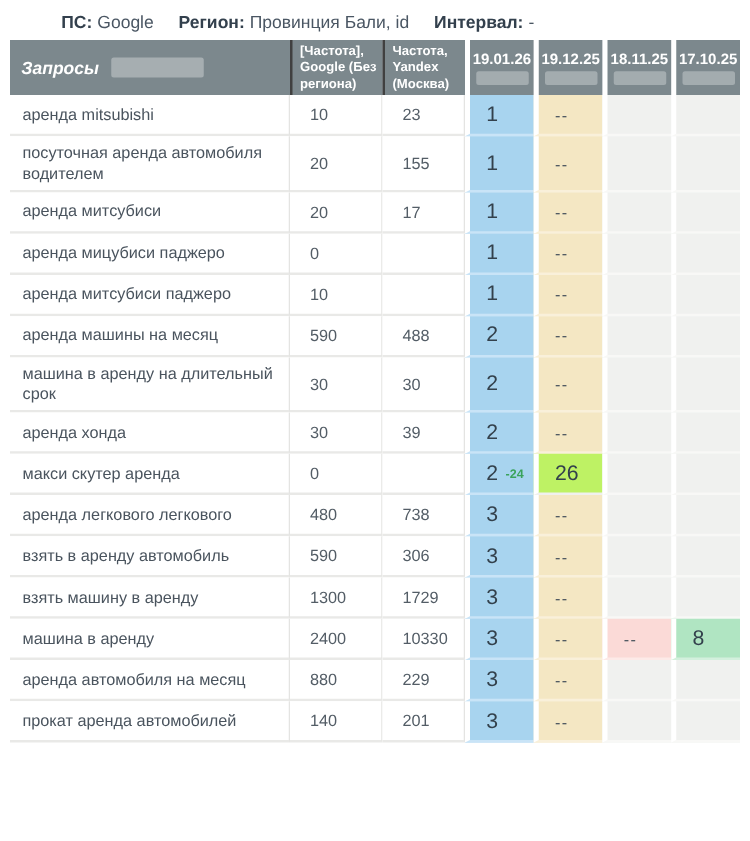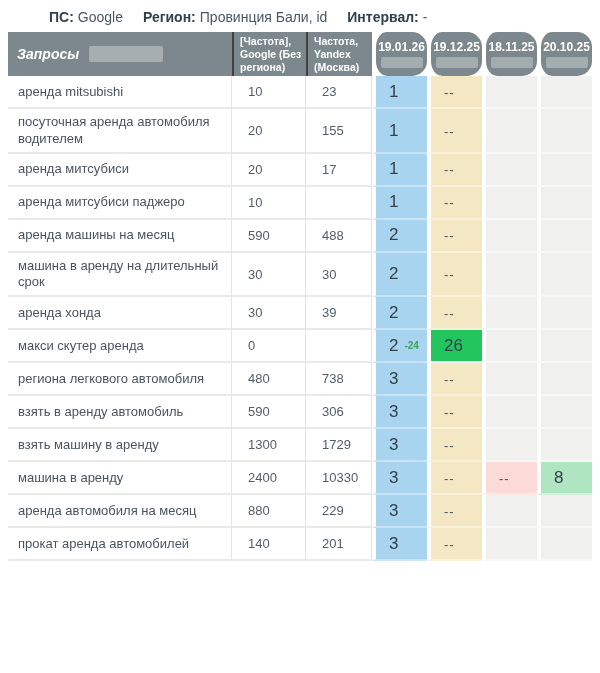--- a/index.html
+++ b/index.html
@@ -22,21 +22,21 @@
   col.c-fy { width:66px; }
   col.c-d  { width:55px; }
 
   thead th {
     background:#7c888d; color:#ffffff; font-weight:700;
     height:40px; box-sizing:border-box; vertical-align:middle;
     text-align:left; padding:0;
   }
   th.h-queries { font-size:14px; padding-left:9px;font-style:italic; }
   th.h-freq { font-size:10.5px; line-height:1.22; padding:3px 3px 3px 6px; border-left:2px solid #404040; }
-  th.h-date { font-size:12px; text-align:center; border-left:4px solid #ffffff;border-radius:15px; }
+  th.h-date { font-size:12px; text-align:center; border-left:4px solid #ffffff; }
 
   .q-blur { display:inline-block; width:74px; height:16px; background:rgba(255,255,255,.32);
             border-radius:2px; margin-left:10px; vertical-align:-3px; }
   .d-blur { width:42px; height:11px; background:rgba(255,255,255,.30); border-radius:2px; margin:3px auto 0; }
 
   tbody td {
     height:33px; box-sizing:border-box; vertical-align:middle;
     font-size:13px; color:#4a545e; padding:0;
     border-bottom:2px solid #e9e9e7; background:#ffffff;
   }
@@ -90,21 +90,21 @@
       </th>
       <th class="h-date">
         <div>19.12.25</div>
         <div class="d-blur"></div>
       </th>
       <th class="h-date">
         <div>18.11.25</div>
         <div class="d-blur"></div>
       </th>
       <th class="h-date">
-        <div>20.10.25</div>
+        <div>17.10.25</div>
         <div class="d-blur"></div>
       </th>
     </tr>
   </thead>
   <tbody>
       <tr>
         <td class="query">аренда mitsubishi</td>
         <td class="freq">10</td>
         <td class="freq">23</td>
         <td class="pos c-blue" style="background-color: rgb(168, 212, 239);">1</td>
@@ -118,20 +118,29 @@
         <td class="freq">155</td>
         <td class="pos c-blue" style="background-color: rgb(168, 212, 239);">1</td>
         <td class="pos c-tan" style="background-color: rgb(244, 231, 195);"><span class="dash">--</span></td>
         <td class="pos c-gray" style="background-color: rgb(240, 241, 239);"></td>
         <td class="pos c-gray" style="background-color: rgb(240, 241, 239);"></td>
       </tr>
       <tr>
         <td class="query">аренда митсубиси</td>
         <td class="freq">20</td>
         <td class="freq">17</td>
+        <td class="pos c-blue" style="background-color: rgb(168, 212, 239);">1</td>
+        <td class="pos c-tan" style="background-color: rgb(244, 231, 195);"><span class="dash">--</span></td>
+        <td class="pos c-gray" style="background-color: rgb(240, 241, 239);"></td>
+        <td class="pos c-gray" style="background-color: rgb(240, 241, 239);"></td>
+      </tr>
+      <tr>
+        <td class="query">аренда мицубиси паджеро</td>
+        <td class="freq">0</td>
+        <td class="freq"></td>
         <td class="pos c-blue" style="background-color: rgb(168, 212, 239);">1</td>
         <td class="pos c-tan" style="background-color: rgb(244, 231, 195);"><span class="dash">--</span></td>
         <td class="pos c-gray" style="background-color: rgb(240, 241, 239);"></td>
         <td class="pos c-gray" style="background-color: rgb(240, 241, 239);"></td>
       </tr>
       <tr>
         <td class="query">аренда митсубиси паджеро</td>
         <td class="freq">10</td>
         <td class="freq"></td>
         <td class="pos c-blue" style="background-color: rgb(168, 212, 239);">1</td>
@@ -164,26 +173,26 @@
         <td class="pos c-blue" style="background-color: rgb(168, 212, 239);">2</td>
         <td class="pos c-tan" style="background-color: rgb(244, 231, 195);"><span class="dash">--</span></td>
         <td class="pos c-gray" style="background-color: rgb(240, 241, 239);"></td>
         <td class="pos c-gray" style="background-color: rgb(240, 241, 239);"></td>
       </tr>
       <tr>
         <td class="query">макси скутер аренда</td>
         <td class="freq">0</td>
         <td class="freq"></td>
         <td class="pos c-blue" style="background-color: rgb(168, 212, 239);">2<span class="delta" style="color: rgb(58, 163, 92);">-24</span></td>
-        <td class="pos c-white" style="background-color: #22c55e;">26</td>
-        <td class="pos c-gray" style="background-color: rgb(240, 241, 239);"></td>
-        <td class="pos c-gray" style="background-color: rgb(240, 241, 239);"></td>
-      </tr>
-      <tr>
-        <td class="query">региона легкового автомобиля</td>
+        <td class="pos c-white" style="background-color: #bef264;">26</td>
+        <td class="pos c-gray" style="background-color: rgb(240, 241, 239);"></td>
+        <td class="pos c-gray" style="background-color: rgb(240, 241, 239);"></td>
+      </tr>
+      <tr>
+        <td class="query">аренда легкового легкового</td>
         <td class="freq">480</td>
         <td class="freq">738</td>
         <td class="pos c-blue" style="background-color: rgb(168, 212, 239);">3</td>
         <td class="pos c-tan" style="background-color: rgb(244, 231, 195);"><span class="dash">--</span></td>
         <td class="pos c-gray" style="background-color: rgb(240, 241, 239);"></td>
         <td class="pos c-gray" style="background-color: rgb(240, 241, 239);"></td>
       </tr>
       <tr>
         <td class="query">взять в аренду автомобиль</td>
         <td class="freq">590</td>

